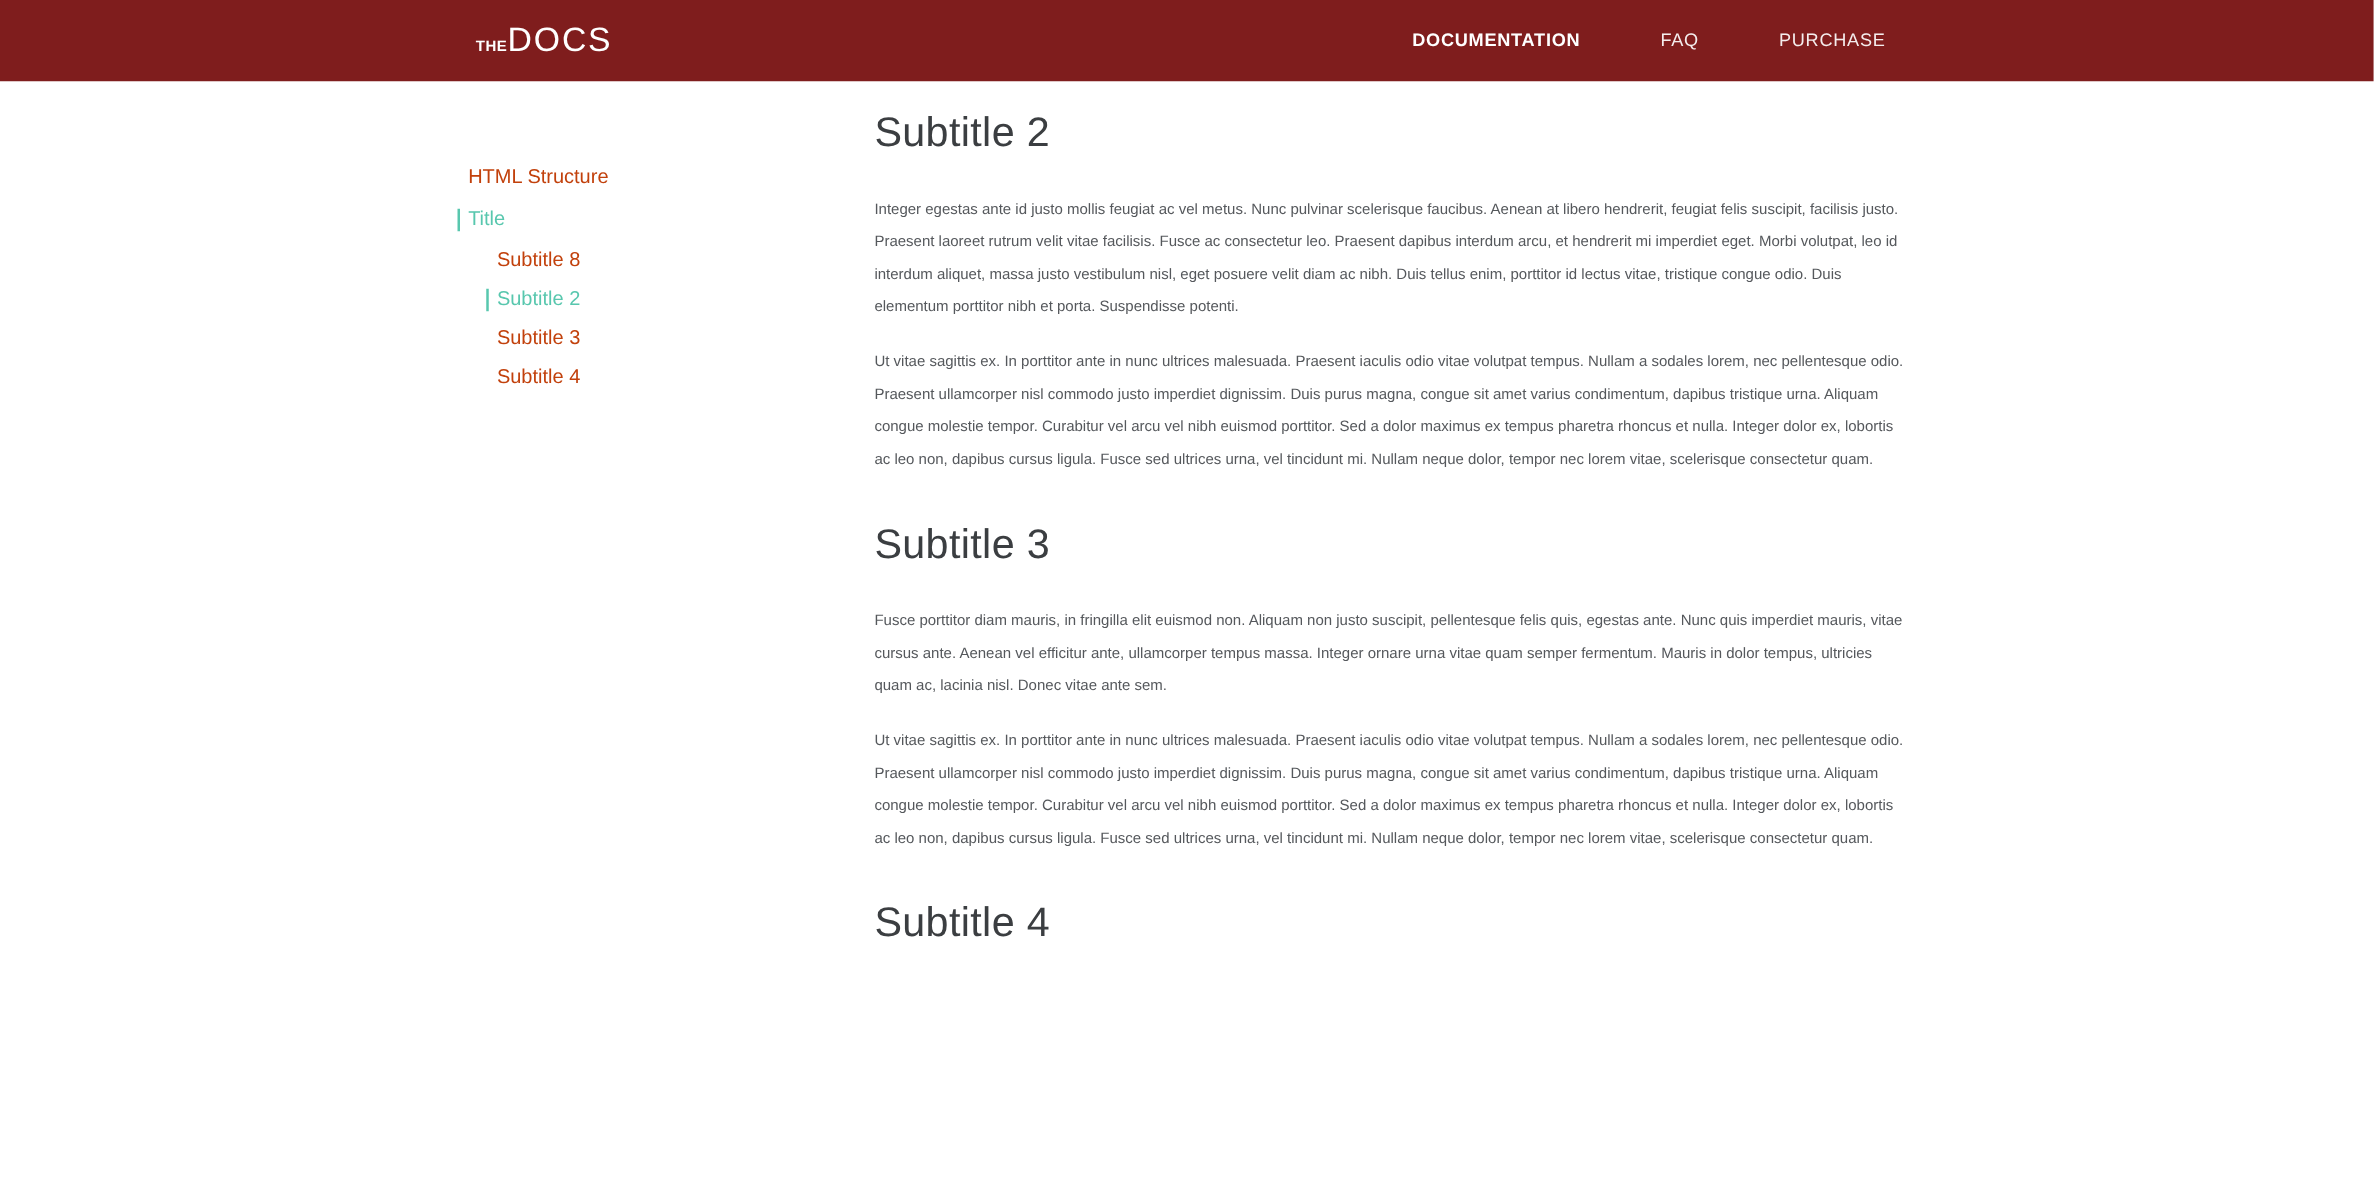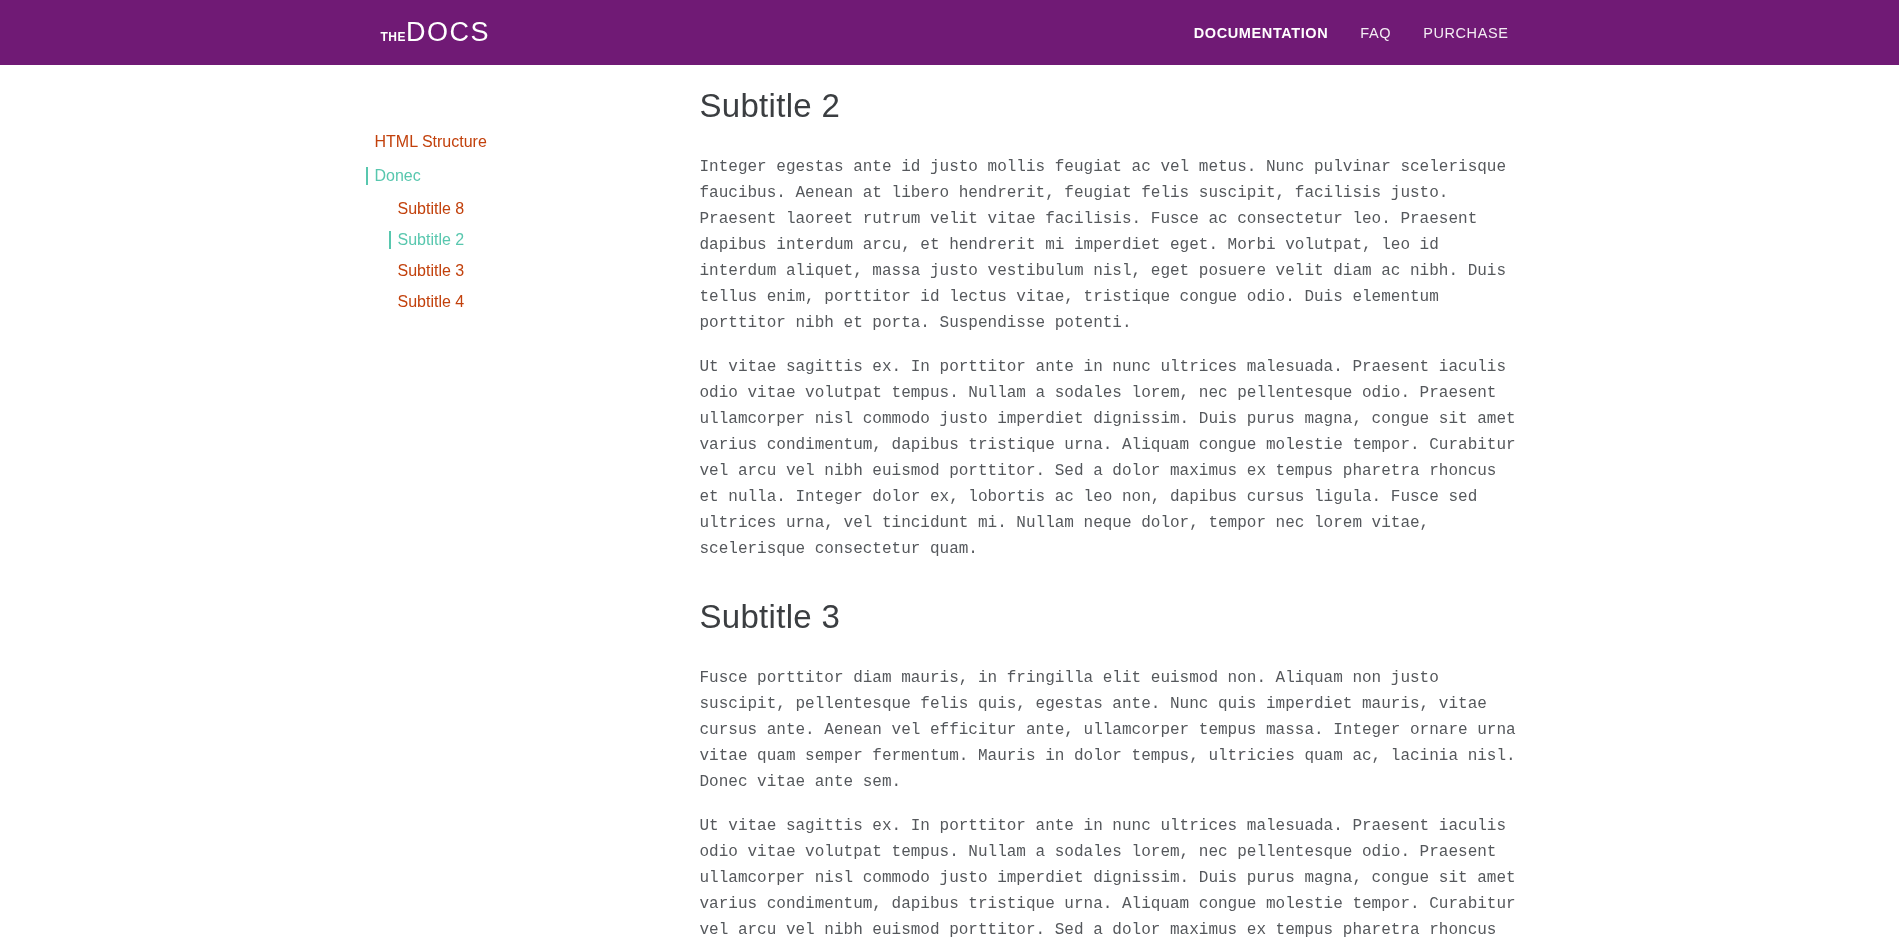--- a/index.html
+++ b/index.html
@@ -1,26 +1,26 @@
 <!DOCTYPE html>
 <html><head>
 <meta charset="utf-8">
 <style>
   * { margin: 0; padding: 0; box-sizing: border-box; }
   html, body { width: 1899px; height: 945px; overflow: hidden; background: #ffffff;
     font-family: "Liberation Sans", sans-serif; }
 
   
-  .header { height: 65px; background: #701a75; }
+  .header { height: 65px; background: #7f1d1d; }
   .container { width: 1150px; margin: 0 auto; height: 100%; }
   .header .container { display: flex; align-items: center; justify-content: space-between; padding-left: 6px; }
   .logo { color: #ffffff; text-decoration: none; cursor: pointer; display: flex; align-items: baseline; }
   .logo-the { font-size: 12px; font-weight: 600; letter-spacing: 0.5px; }
   .logo-docs { font-size: 27px; font-weight: 300; letter-spacing: 1.5px; }
-  .topnav { display: flex; align-items: center; height: 100%; }
+  .topnav { display: flex; align-items: center; height: 100%; gap: 32px; }
   .topnav a { color: #ffffff; text-decoration: none; font-size: 14.5px; letter-spacing: 0.6px;
     padding: 0 16px; display: flex; align-items: center; height: 100%; cursor: pointer; }
   .topnav a.nav-strong { font-weight: 700; }
   .topnav a.nav-light { font-weight: 400; opacity: 0.92; }
   .topnav a.nav-box { background: rgba(255,255,255,0.16); height: 53px; margin: 6px 0;
     padding: 0 28px; font-weight: 400; }
 
   
   .page { display: flex; }
   .page .container { display: flex; height: auto; }
@@ -34,21 +34,21 @@
   .sidenav > ul > li { padding: 8px 0; }
   .sidenav ul ul { padding-left: 23px; margin-top: 8px; }
   .sidenav ul ul li { padding: 6.5px 0; }
   .sidenav a.active { color: #58c7ae; border-left-color: #58c7ae; }
   .sidenav li.spaced { margin-top: 20px; }
 
   
   .section h2 { font-size: 33px; line-height: 41px; font-weight: 300; color: #3b3e41;
     letter-spacing: 0.3px; margin: 34px 0 28px; }
   .section:first-child h2 { margin-top: 0; }
-  .section p { font-size: 16px; line-height: 26px; margin: 6px 0 18px; max-width: 850px; font-family: Liberation Mono, monospace; }
+  .section p { font-size: 12px; line-height: 26px; margin: 6px 0 18px; max-width: 850px; }
 </style>
 </head>
 <body>
 
 <header class="header">
   <div class="container">
     <a class="logo">
       <span class="logo-the">THE</span>
         <span class="logo-docs">DOCS</span>
     </a>
@@ -62,21 +62,21 @@
 
 <div class="page">
   <div class="container">
     <aside class="sidebar">
       <nav class="sidenav">
         <ul>
           <li>
             <a>HTML Structure</a>
           </li>
           <li>
-            <a class="active">Donec</a>
+            <a class="active">Title</a>
             <ul>
               <li><a>Subtitle 8</a></li>
               <li><a class="active">Subtitle 2</a></li>
               <li><a>Subtitle 3</a></li>
               <li><a>Subtitle 4</a></li>
             </ul>
           </li>
         </ul>
       </nav>
     </aside>

